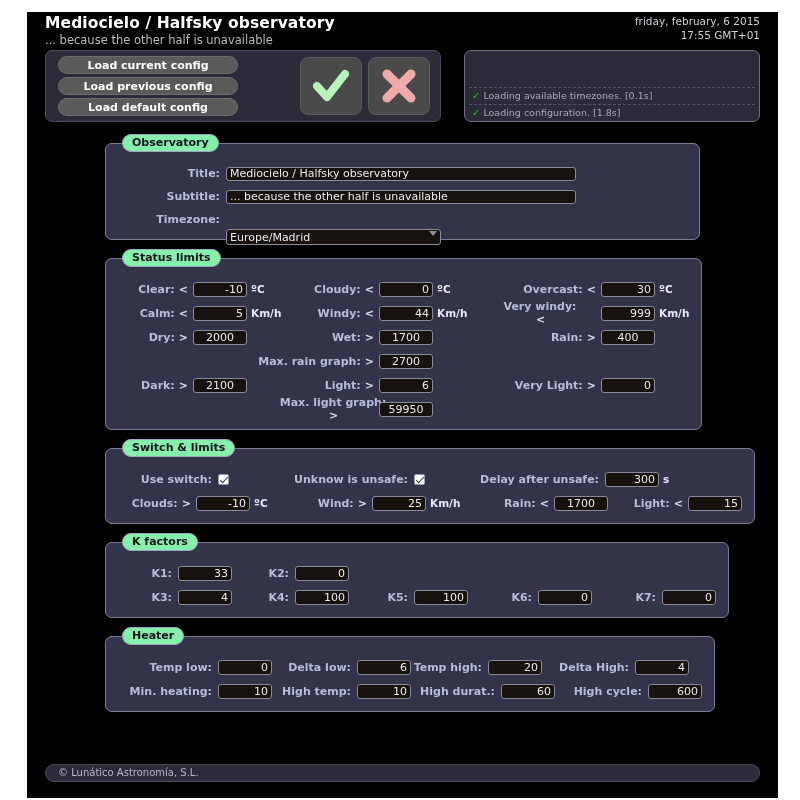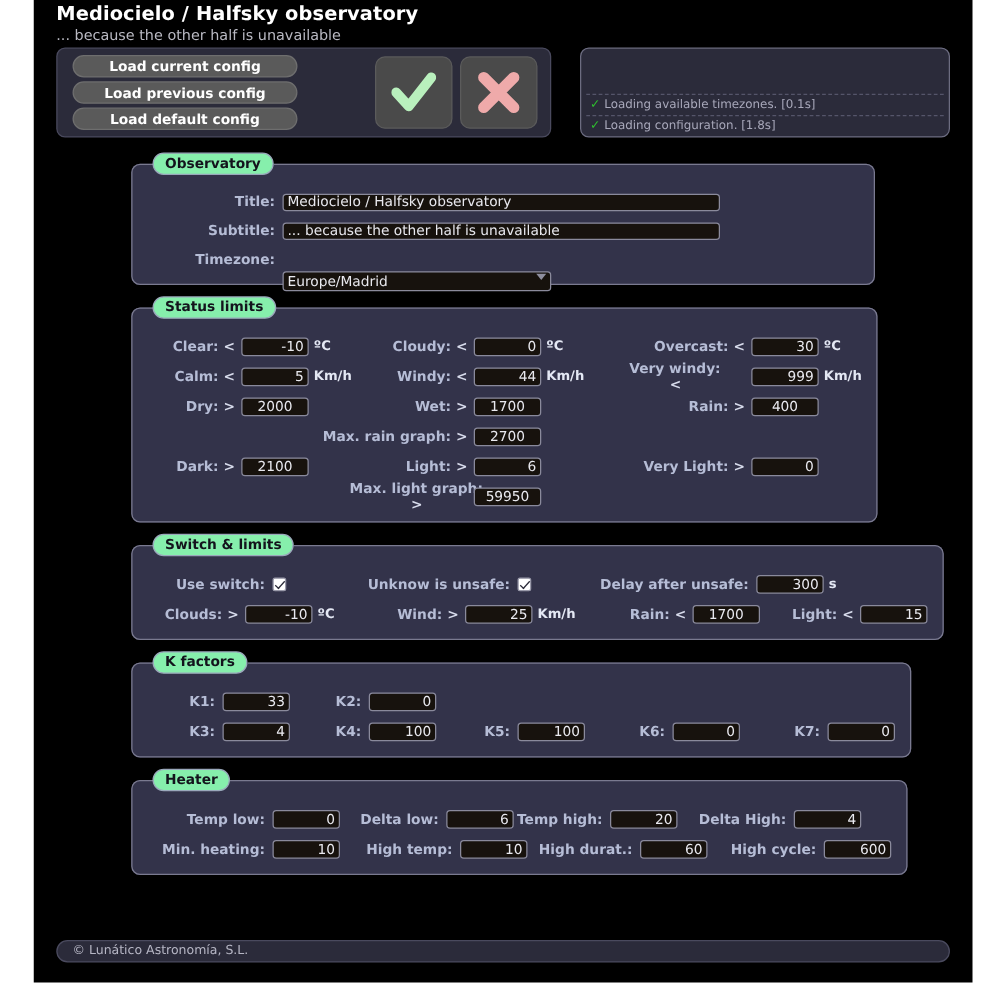--- a/index.html
+++ b/index.html
@@ -10,21 +10,21 @@
   }
   body {
     width: 800px;
     height: 800px;
     overflow: hidden;
     font-family: "DejaVu Sans", "Liberation Sans", sans-serif;
   }
   .page {
     position: absolute;
     left: 27px;
-    top: 0;
+    top: 12px;
     width: 751px;
     height: 786px;
     background: #000000;
     box-sizing: border-box;
     padding: 0;
   }
 
   
   .header {
     position: relative;
@@ -302,20 +302,24 @@
 
 <div class="page">
 
   <div class="header">
 
     <div class="titles">
       <div class="app-title">Mediocielo / Halfsky observatory</div>
       <div class="app-subtitle">... because the other half is unavailable</div>
     </div>
 
+    <div class="datetime">
+      <div>friday, february, 6 2015</div>
+      <div>17:55 GMT+01</div>
+    </div>
 
     <div class="toolbar">
       <div class="cfg-buttons">
         <button class="cfg-btn">Load current config</button>
         <button class="cfg-btn">Load previous config</button>
         <button class="cfg-btn">Load default config</button>
       </div>
       <div class="icon-buttons">
         <button class="icon-btn">
           <svg width="36" height="34" viewBox="0 0 36 34">
@@ -597,21 +601,21 @@
             <span class="lbl">Delta High:</span>
           </div>
         <input class="num" value="4" style="">
       </div>
 
       <div class="row">
         <div class="cell" style="width:100px;">
             <span class="lbl">Min. heating:</span>
           </div>
         <input class="num" value="10" style="">
-        <div class="cell" style="width:96px;text-align:center;">
+        <div class="cell" style="width:85px;text-align:center;">
             <span class="lbl">High temp:</span>
           </div>
         <input class="num" value="10" style="">
         <div class="cell" style="width:90px;">
             <span class="lbl">High durat.:</span>
           </div>
         <input class="num" value="60" style="">
         <div class="cell" style="width:93px;">
             <span class="lbl">High cycle:</span>
           </div>

